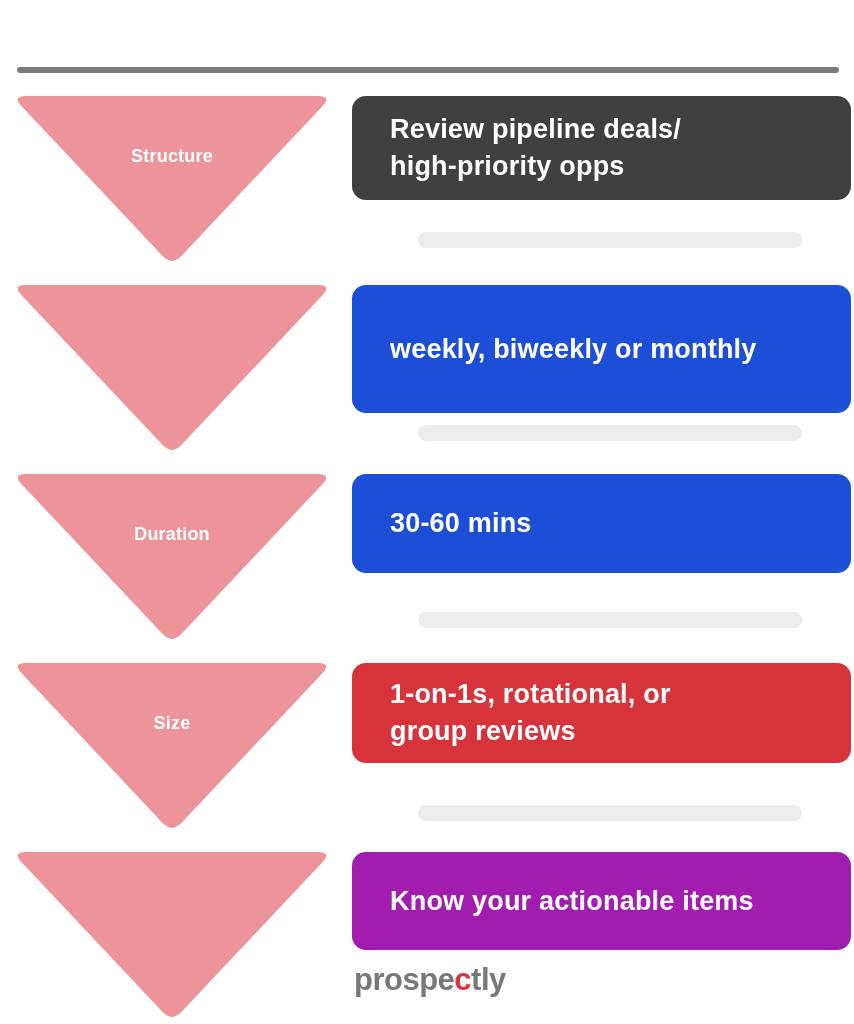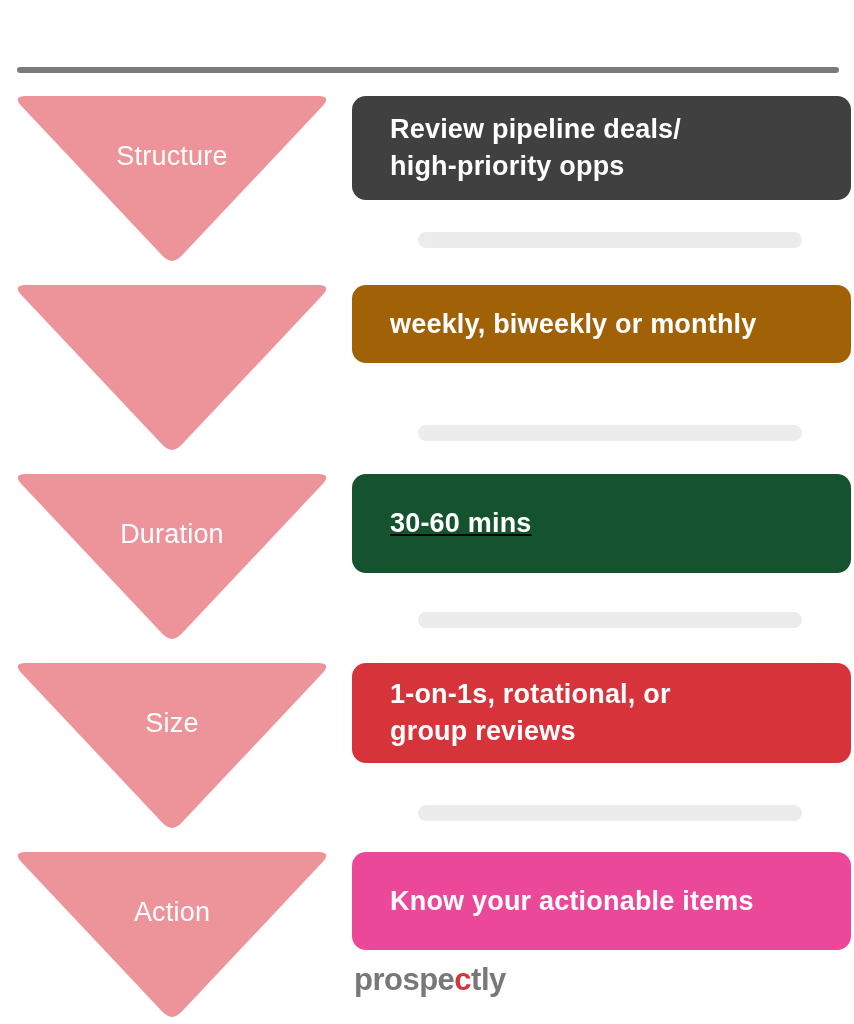--- a/index.html
+++ b/index.html
@@ -11,22 +11,22 @@
     overflow: hidden;
   }
   .divider {
     position: absolute; left: 17px; top: 67px;
     width: 822px; height: 6px; border-radius: 3px;
   }
   .row { position: absolute; left: 0; width: 854px; height: 170px; }
   .tri { position: absolute; left: 12px; top: 0; width: 320px; height: 170px; display: block; }
   .tri-label {
     position: absolute; left: 12px; top: 44px; width: 320px;
-    text-align: center; color: #ffffff; font-weight: normal;
-    font-size: 27px; line-height: 32px; letter-spacing: 0.2px;
+    text-align: center; color: #ffffff; font-weight: bold;
+    font-size: 18px; line-height: 32px; letter-spacing: 0.2px;
   }
   .box {
     position: absolute; left: 352px; top: 0; width: 499px;
     border-radius: 14px; display: flex; align-items: center;
   }
   .box-text {
     padding-left: 38px; padding-right: 14px;
     color: #ffffff; font-weight: bold;
     font-size: 27px; line-height: 37px;
     white-space: pre-line; letter-spacing: 0.2px;
@@ -57,33 +57,33 @@
 high-priority opps</div>
   </div>
 </div>
 
 <div class="pill" style="top: 232px; background-color: rgb(236, 236, 236);"></div>
 
 <div class="row" style="top:285px;">
   <svg class="tri" viewBox="0 0 320 170">
     <path d="M14 0 L306 0 Q320 0 310.4 10.2 L169.6 159.8 Q160 170 150.4 159.8 L9.6 10.2 Q0 0 14 0 Z" fill="#ec9499"></path>
   </svg>
-  <div class="box" style="height: 78px; background-color: #a16207;">
+  <div class="box" style="height: 128px; background-color: #1d4ed8;">
     <div class="box-text">weekly, biweekly or monthly</div>
   </div>
 </div>
 
 <div class="pill" style="top: 425px; background-color: rgb(236, 236, 236);"></div>
 
 <div class="row" style="top:474px;">
   <svg class="tri" viewBox="0 0 320 170">
     <path d="M14 0 L306 0 Q320 0 310.4 10.2 L169.6 159.8 Q160 170 150.4 159.8 L9.6 10.2 Q0 0 14 0 Z" fill="#ec9499"></path>
   </svg>
   <div class="tri-label">Duration</div>
-  <div class="box" style="height: 99px; background-color: #14532d; text-decoration: underline;">
+  <div class="box" style="height: 99px; background-color: #1d4ed8;">
     <div class="box-text">30-60 mins</div>
   </div>
 </div>
 
 <div class="pill" style="top: 612px; background-color: rgb(236, 236, 236);"></div>
 
 <div class="row" style="top:663px;">
   <svg class="tri" viewBox="0 0 320 170">
     <path d="M14 0 L306 0 Q320 0 310.4 10.2 L169.6 159.8 Q160 170 150.4 159.8 L9.6 10.2 Q0 0 14 0 Z" fill="#ec9499"></path>
   </svg>
@@ -93,19 +93,18 @@
 group reviews</div>
   </div>
 </div>
 
 <div class="pill" style="top: 805px; background-color: rgb(236, 236, 236);"></div>
 
 <div class="row" style="top:852px;">
   <svg class="tri" viewBox="0 0 320 170">
     <path d="M14 0 L306 0 Q320 0 310.4 10.2 L169.6 159.8 Q160 170 150.4 159.8 L9.6 10.2 Q0 0 14 0 Z" fill="#ec9499"></path>
   </svg>
-  <div class="tri-label">Action</div>
-  <div class="box" style="height: 98px; background-color: #ec4899;">
+  <div class="box" style="height: 98px; background-color: #a21caf;">
     <div class="box-text">Know your actionable items</div>
   </div>
 </div>
 
 <div class="logo"><span style="color: rgb(119, 120, 122);">prospe</span><span style="color: rgb(214, 51, 59);">c</span><span style="color: rgb(119, 120, 122);">tly</span></div>
 
 </body></html>

